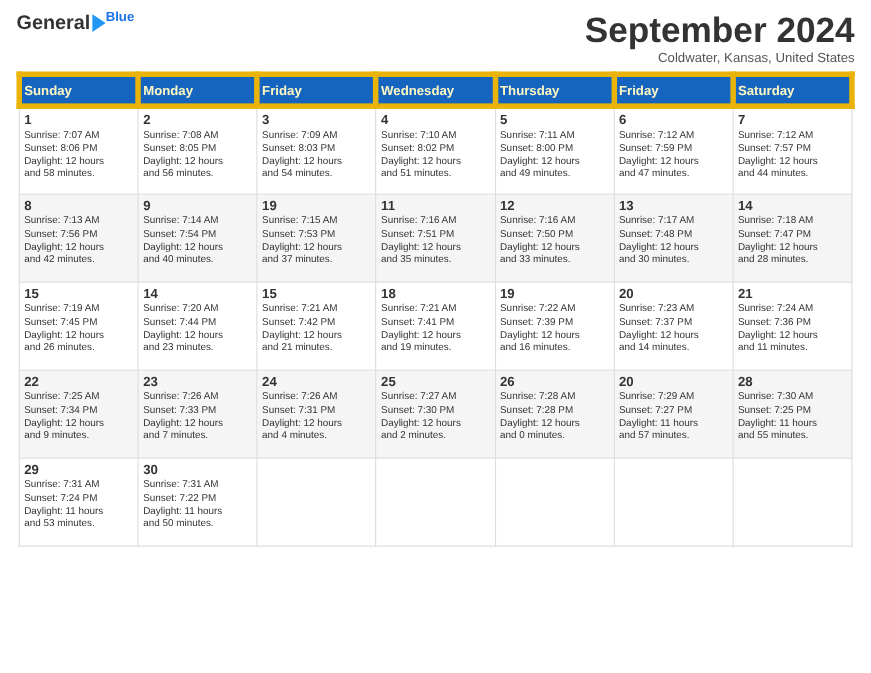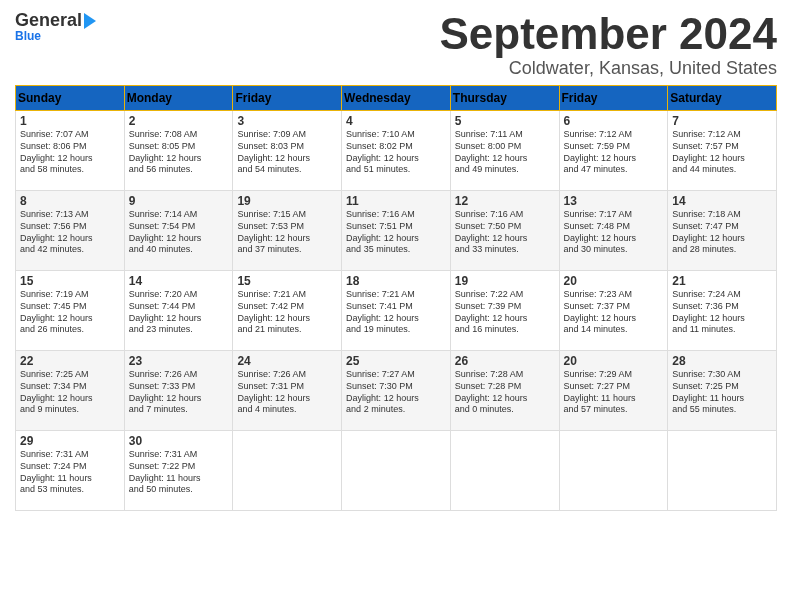--- a/index.html
+++ b/index.html
@@ -15,61 +15,61 @@
       padding: 10px 15px 5px 15px;
     }
     .header-row {
       display: flex;
       align-items: flex-start;
       justify-content: space-between;
       margin-bottom: 6px;
     }
     .logo {
       display: flex;
-      flex-direction: column;
+      flex-direction: row;
       align-items: flex-start;
     }
     .logo-arrow {
       width: 0; height: 0;
       border-top: 8px solid transparent;
       border-bottom: 8px solid transparent;
       border-left: 12px solid #2196F3;
       margin-left: 2px;
       display: inline-block;
     }
     .logo-top-line {
       display: flex;
       align-items: center;
     }
     .title-block {
       text-align: right;
     }
     .month-title {
-      font-size: 44px;
+      font-size: 32px;
       font-weight: bold;
       color: #333;
       line-height: 1.1;
     }
     .subtitle {
-      font-size: 18px;
+      font-size: 12px;
       color: #555;
     }
     table {
       width: 100%;
       border-collapse: collapse;
       table-layout: fixed;
     }
     thead tr th {
       background-color: #1565C0;
-      color: #000000;
+      color: #fef9c3;
       font-size: 12px;
       font-weight: bold;
       padding: 5px 2px;
       text-align: left;
-      border: 1px solid #eab308;
+      border: 5px solid #eab308;
     }
     tbody tr td {
       vertical-align: top;
       font-size: 9.5px;
       color: #333;
       padding: 3px 4px;
       border: 1px solid #ddd;
       height: 80px;
       background: #fff;
     }

